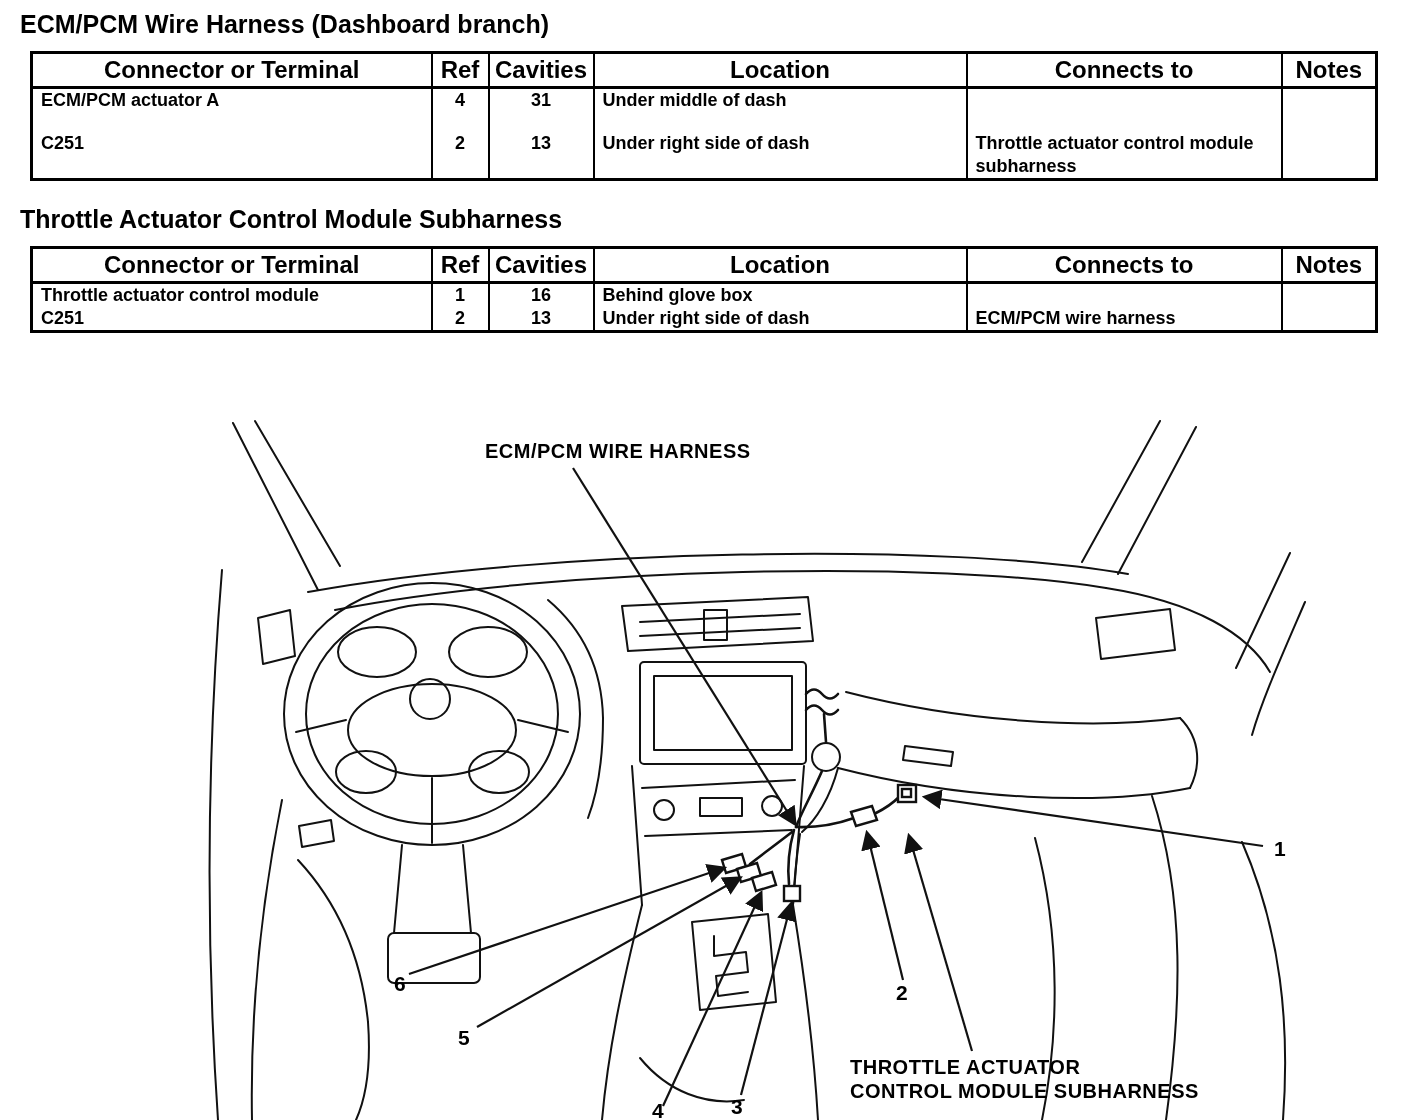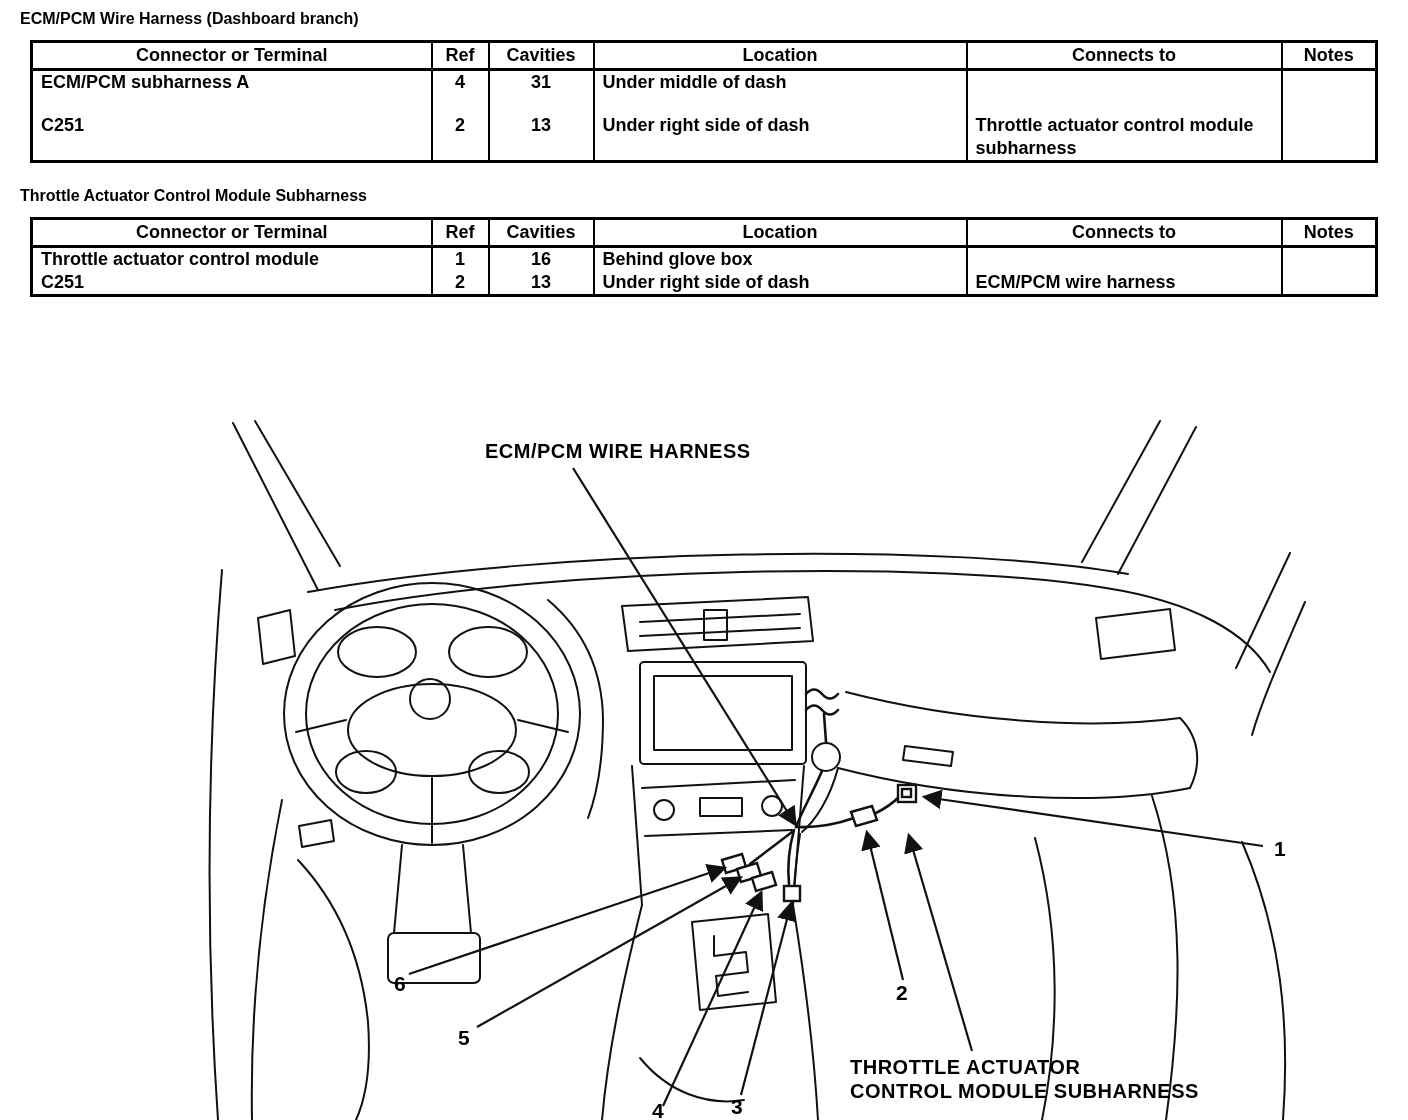--- a/index.html
+++ b/index.html
@@ -1,29 +1,29 @@
 <!DOCTYPE html>
 <html><head>
 <meta charset="utf-8">
 <style>
   html,body{margin:0;padding:0;background:#fff;}
   body{
     width:1408px;height:1120px;position:relative;overflow:hidden;
     font-family:"Liberation Sans",sans-serif;font-weight:bold;color:#000;
     -webkit-font-smoothing:antialiased;
   }
-  .sec-title{font-size:16px;font-weight:bold;margin:10px 0 12px 20px;}
+  .sec-title{font-size:25px;font-weight:bold;margin:10px 0 12px 20px;}
   .sec-title.second{margin-top:24px;}
   table.conn{
     border-collapse:collapse;table-layout:fixed;width:1345px;margin-left:30px;
     border:3px solid #000;font-size:18px;
   }
   table.conn th{
     border-left:2px solid #000;border-bottom:3px solid #000;
-    padding:2px 4px;text-align:center;font-size:18px;font-weight:bold;
+    padding:2px 4px;text-align:center;font-size:24px;font-weight:bold;
   }
   table.conn td{
     border-left:2px solid #000;padding:0 8px;vertical-align:top;
     line-height:23px;font-weight:bold;
   }
   table.conn td.num{text-align:center;padding:0;}
   table.conn tr.spacer td{height:20px;}
   .diagram-wrap{position:absolute;left:0;top:415px;width:1408px;height:705px;}
   svg{display:block;}
   .ln path,.ln line,.ln rect,.ln ellipse,.ln circle,.ln polyline{
@@ -55,21 +55,21 @@
       <th>Connector or Terminal</th>
       <th>Ref</th>
       <th>Cavities</th>
       <th>Location</th>
       <th>Connects to</th>
       <th>Notes</th>
     </tr>
   </thead>
   <tbody>
     <tr>
-      <td>ECM/PCM subharness A</td>
+      <td>ECM/PCM actuator A</td>
       <td class="num">4</td>
       <td class="num">31</td>
       <td>Under middle of dash</td>
       <td></td>
       <td></td>
     </tr>
     <tr class="spacer">
       <td></td>
         <td></td>
         <td></td>

